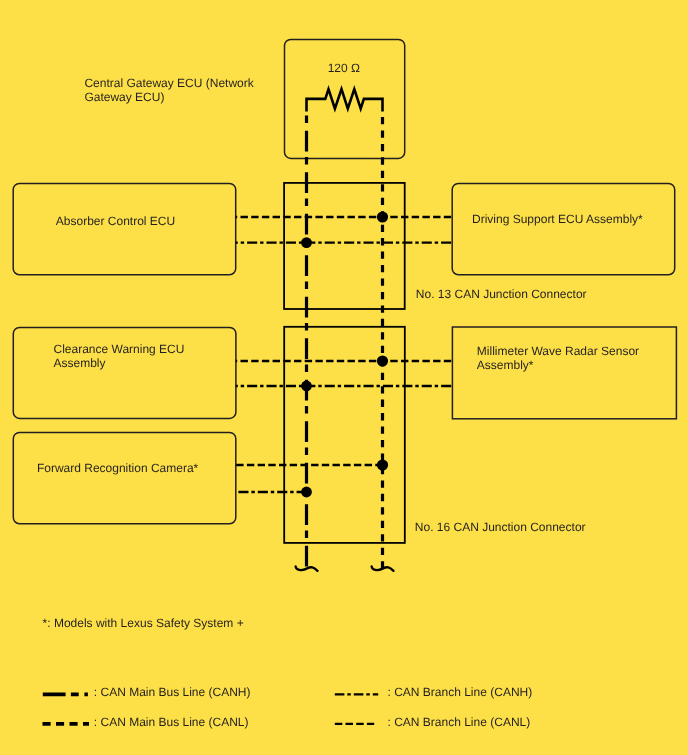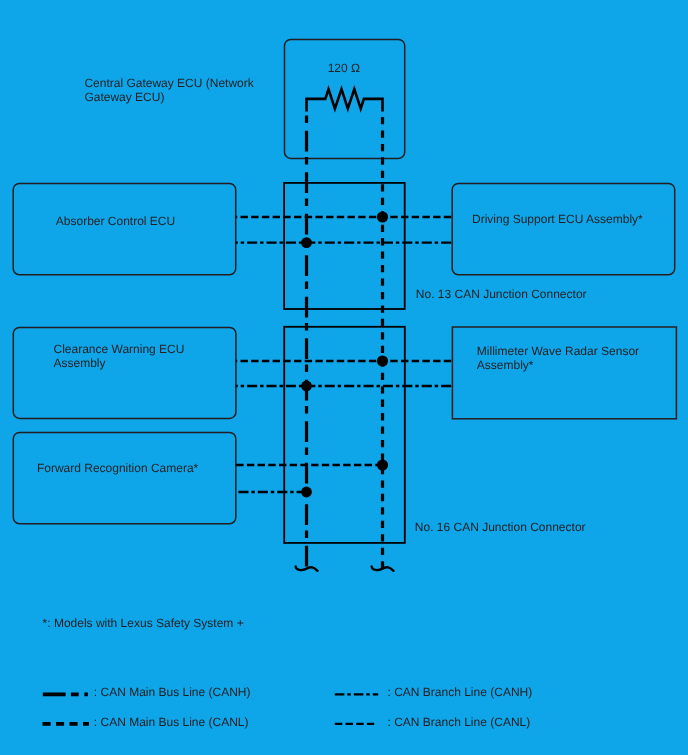--- a/index.html
+++ b/index.html
@@ -1,21 +1,21 @@
 <!DOCTYPE html>
 <html><head>
 <meta charset="utf-8">
 <title>CAN Communication System Diagram</title>
 <style>
   html, body { margin:0; padding:0; background:#ffffff; }
   body { width:688px; height:755px; overflow:hidden;
          font-family:"Liberation Sans", sans-serif;
          -webkit-font-smoothing:antialiased;
          text-rendering:geometricPrecision; }
-  #root { position:relative; width:688px; height:755px; background:#0ea5e9; }
+  #root { position:relative; width:688px; height:755px; background:#fde047; }
   svg#diagram { position:absolute; left:0; top:0; width:688px; height:755px; }
   #ink { filter:blur(0px); }
   text { font-family:"Liberation Sans", sans-serif; font-size:12px; fill:#231f20;
          dominant-baseline:alphabetic; }
   .boxline { fill:none; stroke:#231f20; stroke-width:1.5; }
   .boxsharp { fill:none; stroke:#000; stroke-width:1.8; }
   .wire { fill:none; stroke:#000; }
 </style>
 </head>
 <body>

